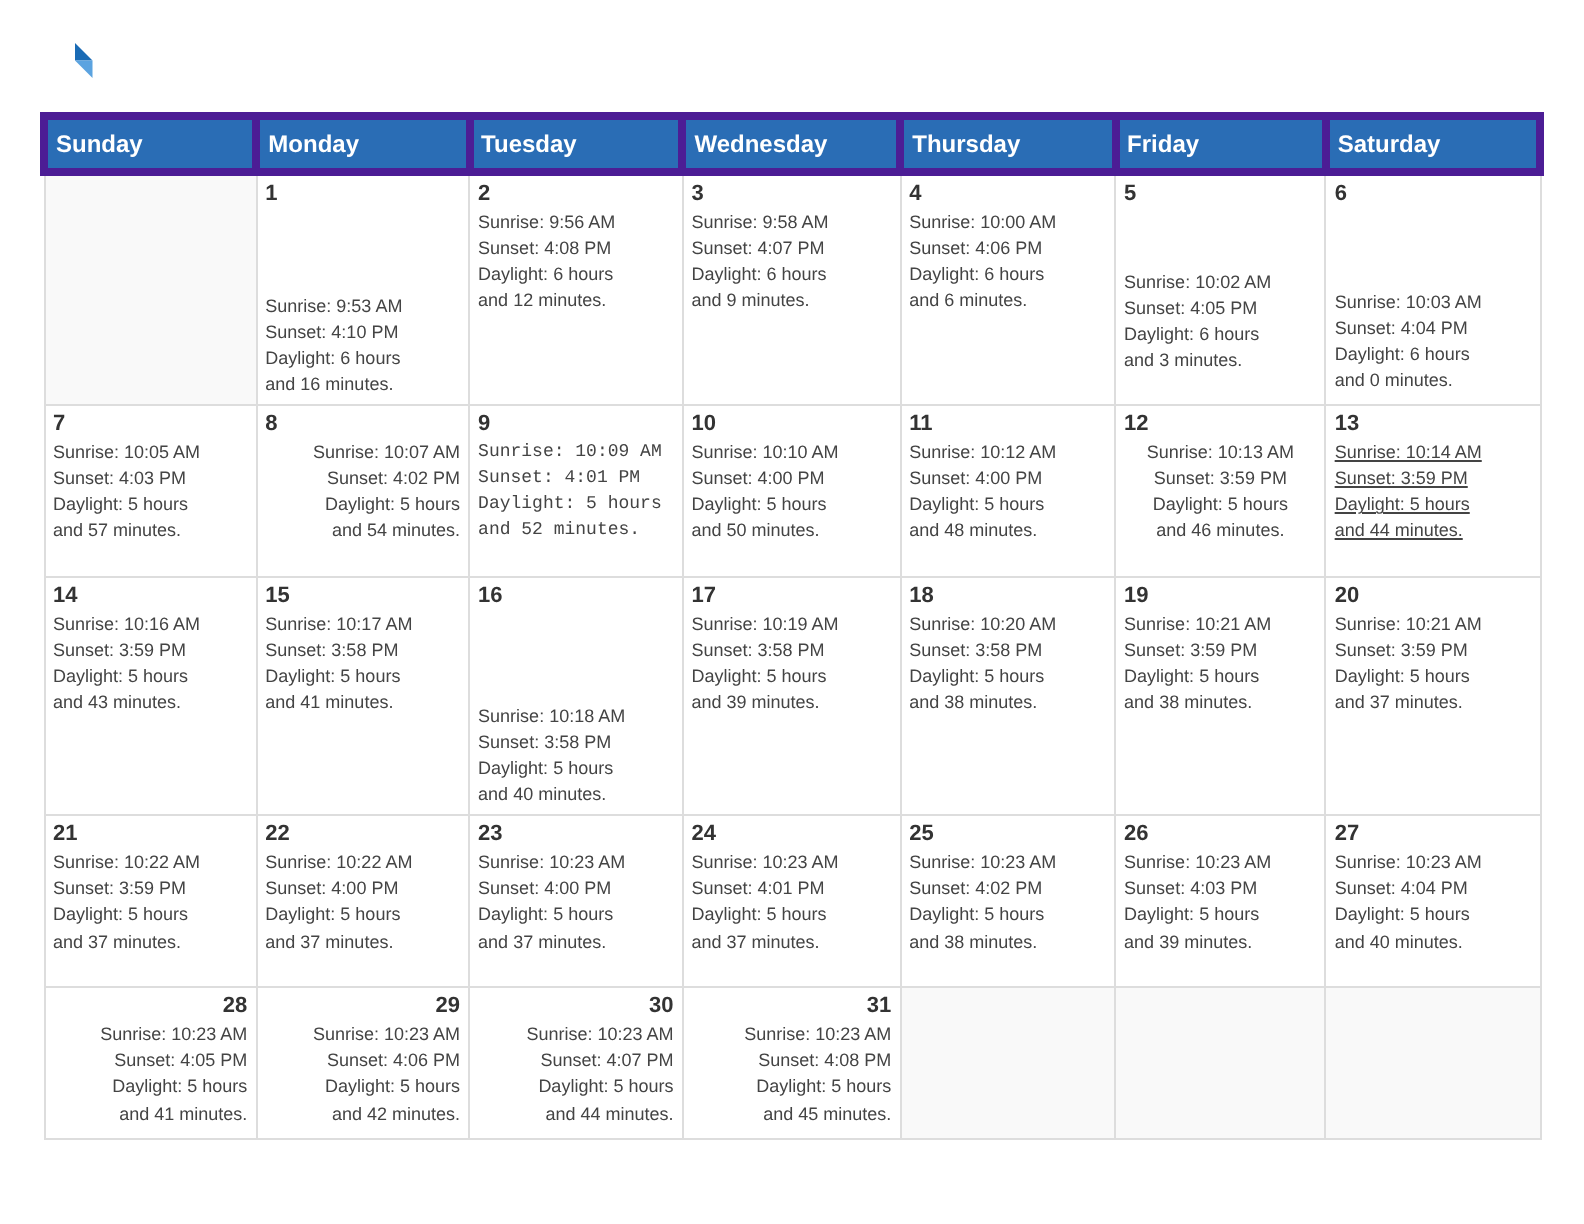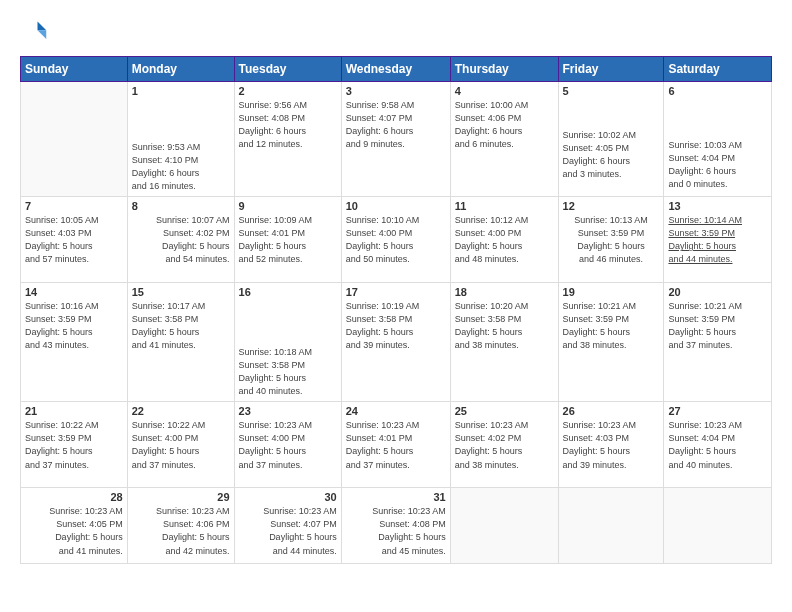--- a/index.html
+++ b/index.html
@@ -55,21 +55,21 @@
       border-collapse: collapse;
       border: 1px solid #ccc;
     }
     .calendar th {
       background-color: #2a6db5;
       color: #fff;
       font-size: 12px;
       font-weight: bold;
       padding: 5px 4px;
       text-align: left;
-      border: 1px solid #4c1d95;
+      border: 4px solid #4c1d95;
     }
     .calendar td {
       vertical-align: top;
       border: 1px solid #ddd;
       padding: 3px 4px;
       font-size: 9.5px;
       color: #333;
       background: #fff;
       width: 113px;
       height: 86px;
@@ -182,21 +182,21 @@
           </td>
           <td>
             <div class="day-number">8</div>
             <div class="day-info" style="white-space: pre-line; text-align: right;">Sunrise: 10:07 AM
 Sunset: 4:02 PM
 Daylight: 5 hours
 and 54 minutes.</div>
           </td>
           <td>
             <div class="day-number">9</div>
-            <div class="day-info" style="white-space: pre-line;">Sunrise: 10:09 AM
+            <div class="day-info" style="white-space: pre-line; font-family: Liberation Mono, monospace;">Sunrise: 10:09 AM
 Sunset: 4:01 PM
 Daylight: 5 hours
 and 52 minutes.</div>
           </td>
           <td>
             <div class="day-number">10</div>
             <div class="day-info" style="white-space: pre-line;">Sunrise: 10:10 AM
 Sunset: 4:00 PM
 Daylight: 5 hours
 and 50 minutes.</div>

